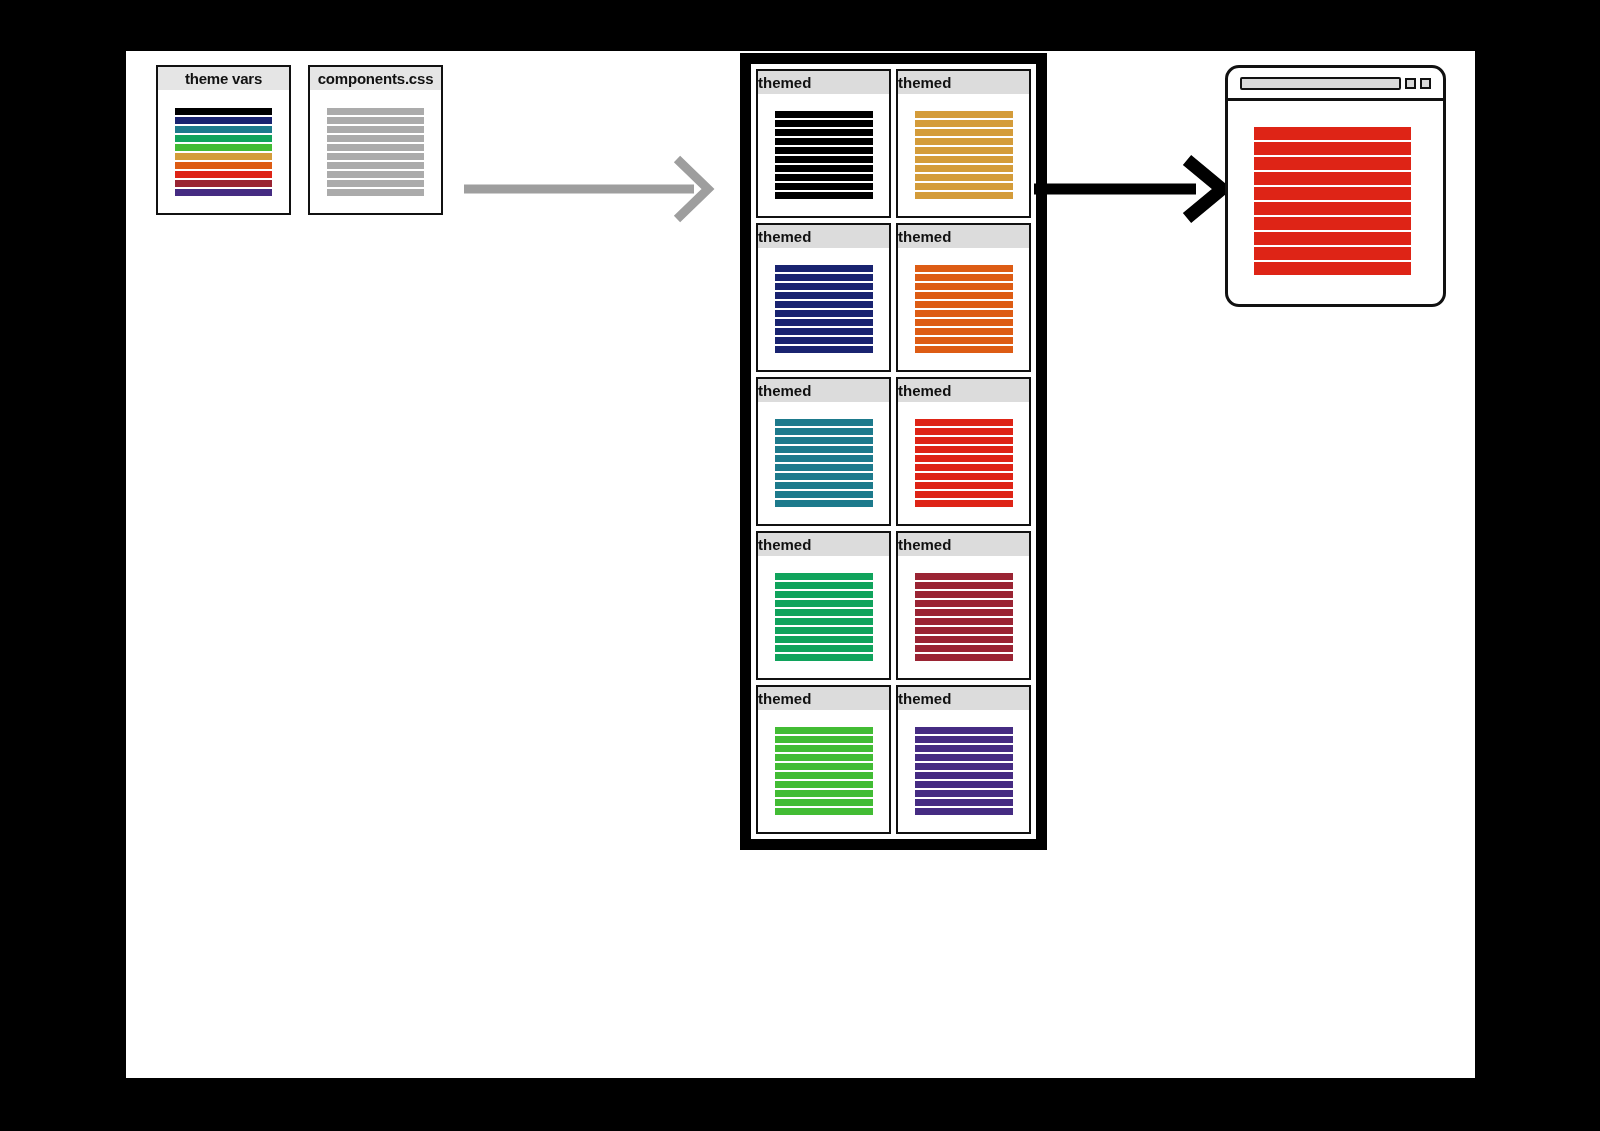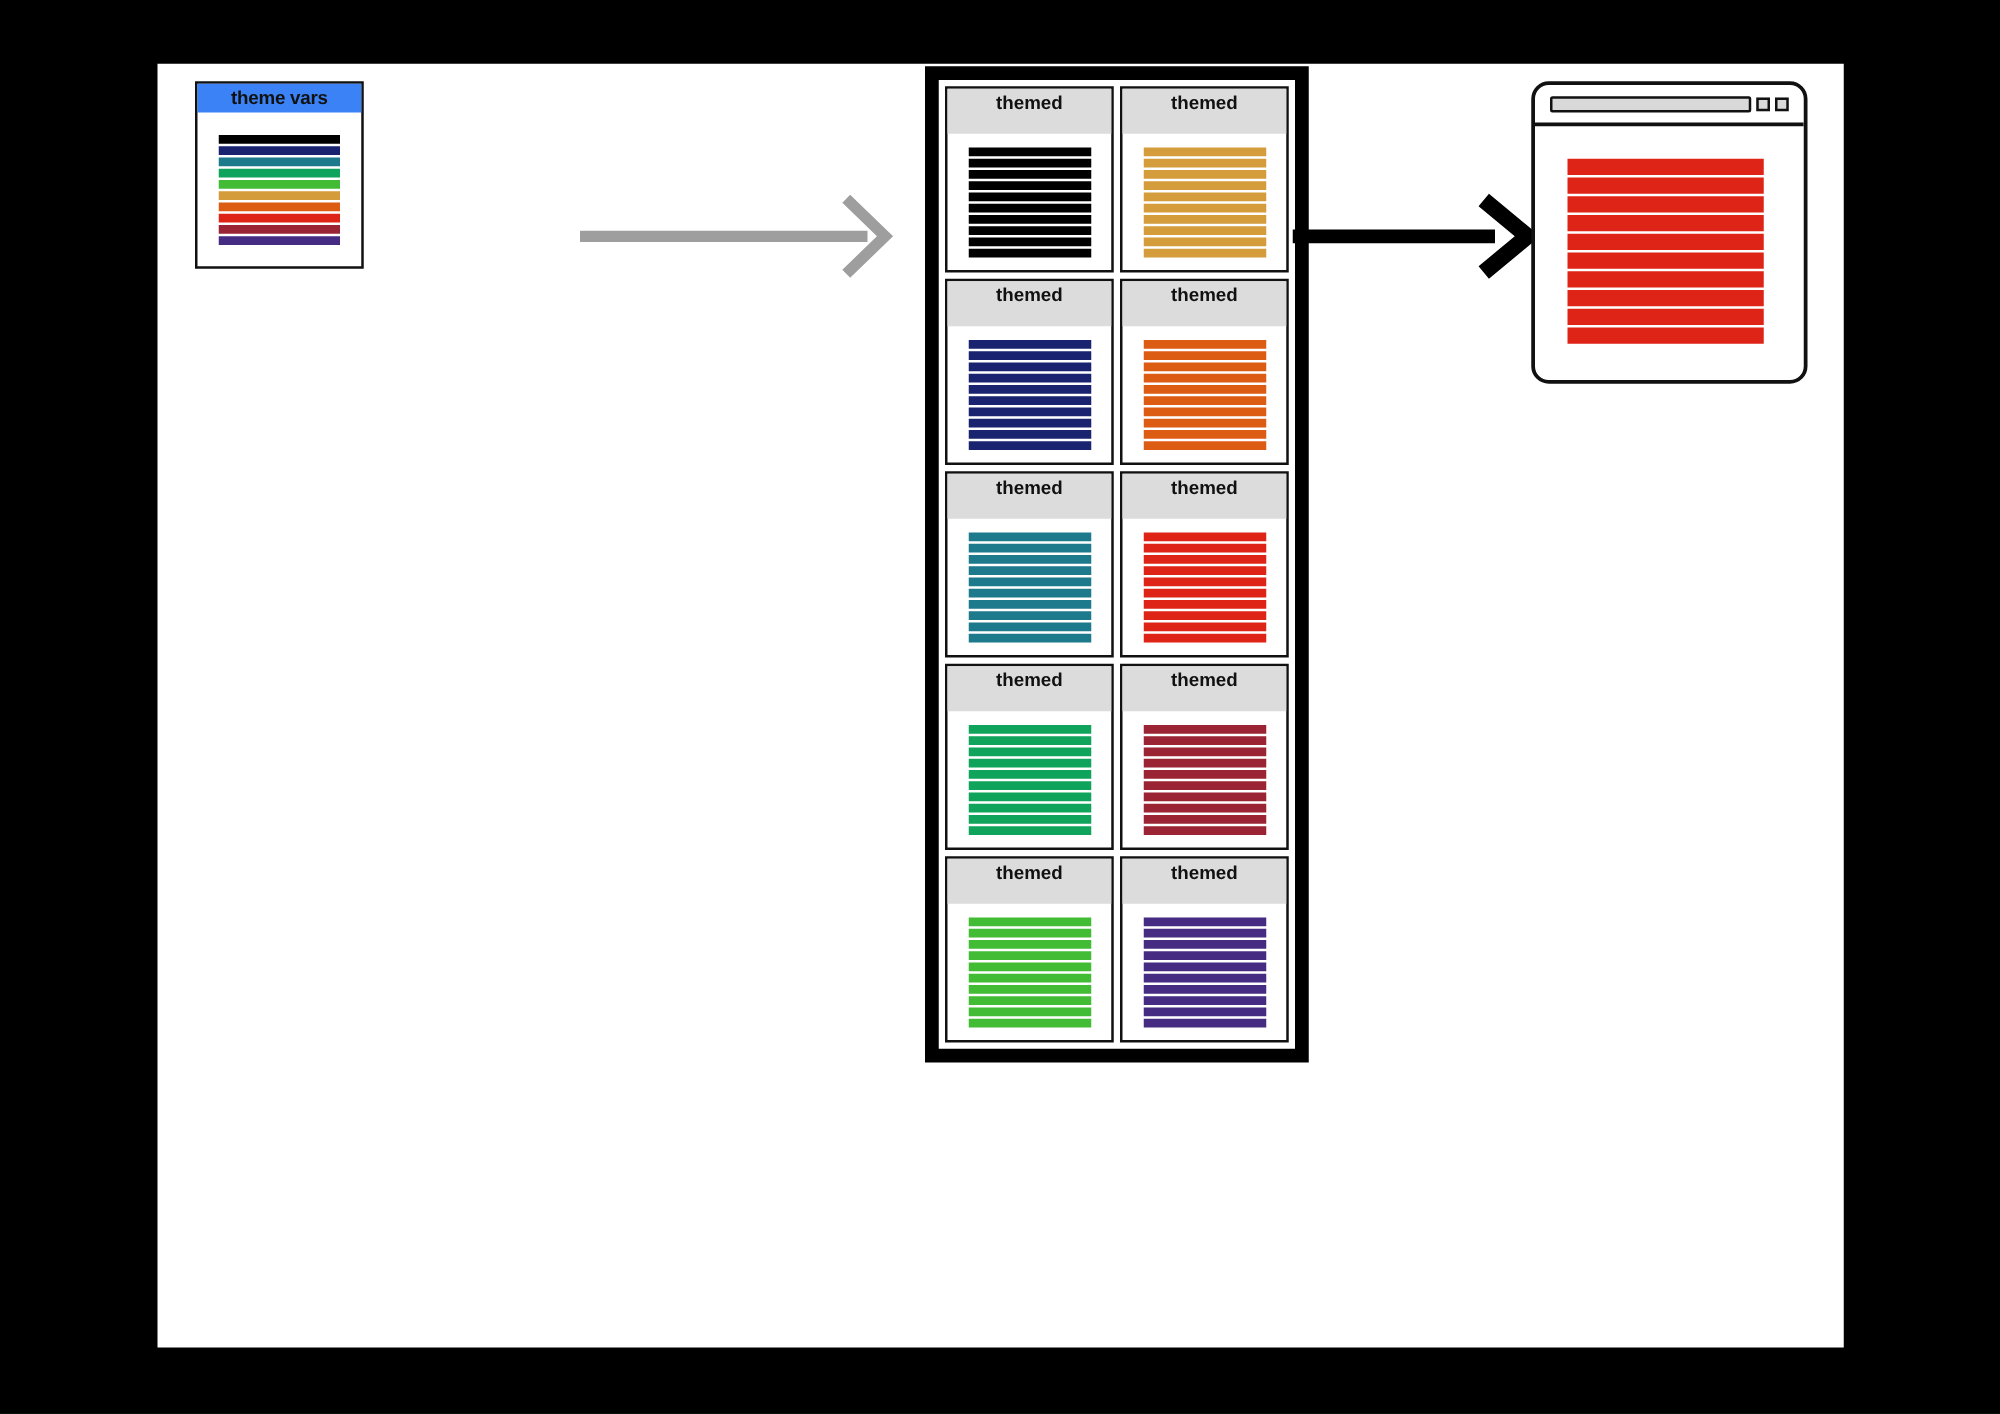--- a/index.html
+++ b/index.html
@@ -21,21 +21,21 @@
     position: absolute; top: 14px;
     width: 135px; height: 150px;
     background: #fff;
     border: 2px solid #111;
     box-sizing: border-box;
   }
   #theme-vars-box { left: 30px; }
   #components-box { left: 182px; }
   .doc-header {
     height: 23px;
-    background: #3b82f6;
+    background: #e5e5e5;
     font-size: 15px; font-weight: 700; color: #111;
     text-align: center; line-height: 23px;
     letter-spacing: -0.2px;
   }
   .doc-stripes {
     margin-top: 18px;
     display: flex; flex-direction: column;
     align-items: center; gap: 2px;
   }
   .doc-stripes .stripe { width: 97px; height: 7px; }
@@ -64,24 +64,24 @@
     grid-template-rows: repeat(5, 1fr);
     gap: 5px;
   }
   .themed-card {
     border: 2px solid #111;
     background: #fff;
     display: flex; flex-direction: column;
     min-height: 0;
   }
   .card-header {
-    flex: none; height: 36px;
+    flex: none; height: 23px;
     background: #dcdcdc;
     font-size: 15px; font-weight: 700; color: #111;
-    text-align: center; line-height: 23px;
+    line-height: 23px;
   }
   .card-body {
     flex: 1;
     display: flex; flex-direction: column;
     align-items: center; justify-content: center;
     gap: 2px;
   }
   .card-body .stripe { width: 98px; height: 7px; }
 
   
@@ -137,20 +137,35 @@
         <div class="stripe" style="background: rgb(16, 163, 92);"></div>
         <div class="stripe" style="background: rgb(66, 188, 52);"></div>
         <div class="stripe" style="background: rgb(212, 156, 58);"></div>
         <div class="stripe" style="background: rgb(221, 92, 20);"></div>
         <div class="stripe" style="background: rgb(222, 36, 22);"></div>
         <div class="stripe" style="background: rgb(154, 36, 51);"></div>
         <div class="stripe" style="background: rgb(69, 43, 130);"></div>
       </div>
   </div>
 
+  <div class="doc-box" id="components-box">
+    <div class="doc-header">components.css</div>
+    <div class="doc-stripes">
+        <div class="stripe" style="background: rgb(171, 171, 171);"></div>
+        <div class="stripe" style="background: rgb(171, 171, 171);"></div>
+        <div class="stripe" style="background: rgb(171, 171, 171);"></div>
+        <div class="stripe" style="background: rgb(171, 171, 171);"></div>
+        <div class="stripe" style="background: rgb(171, 171, 171);"></div>
+        <div class="stripe" style="background: rgb(171, 171, 171);"></div>
+        <div class="stripe" style="background: rgb(171, 171, 171);"></div>
+        <div class="stripe" style="background: rgb(171, 171, 171);"></div>
+        <div class="stripe" style="background: rgb(171, 171, 171);"></div>
+        <div class="stripe" style="background: rgb(171, 171, 171);"></div>
+      </div>
+  </div>
 
 
   <svg id="gray-arrow" width="256" height="72" viewBox="0 0 256 72">
     <line x1="2" y1="34" x2="232" y2="34" stroke="#9e9e9e" stroke-width="9"></line>
     <polyline points="215,4 246,34 215,64" fill="none" stroke="#9e9e9e" stroke-width="9"></polyline>
   </svg>
 
   <div id="payload-grid">
       <div class="themed-card">
         <div class="card-header">themed</div>

